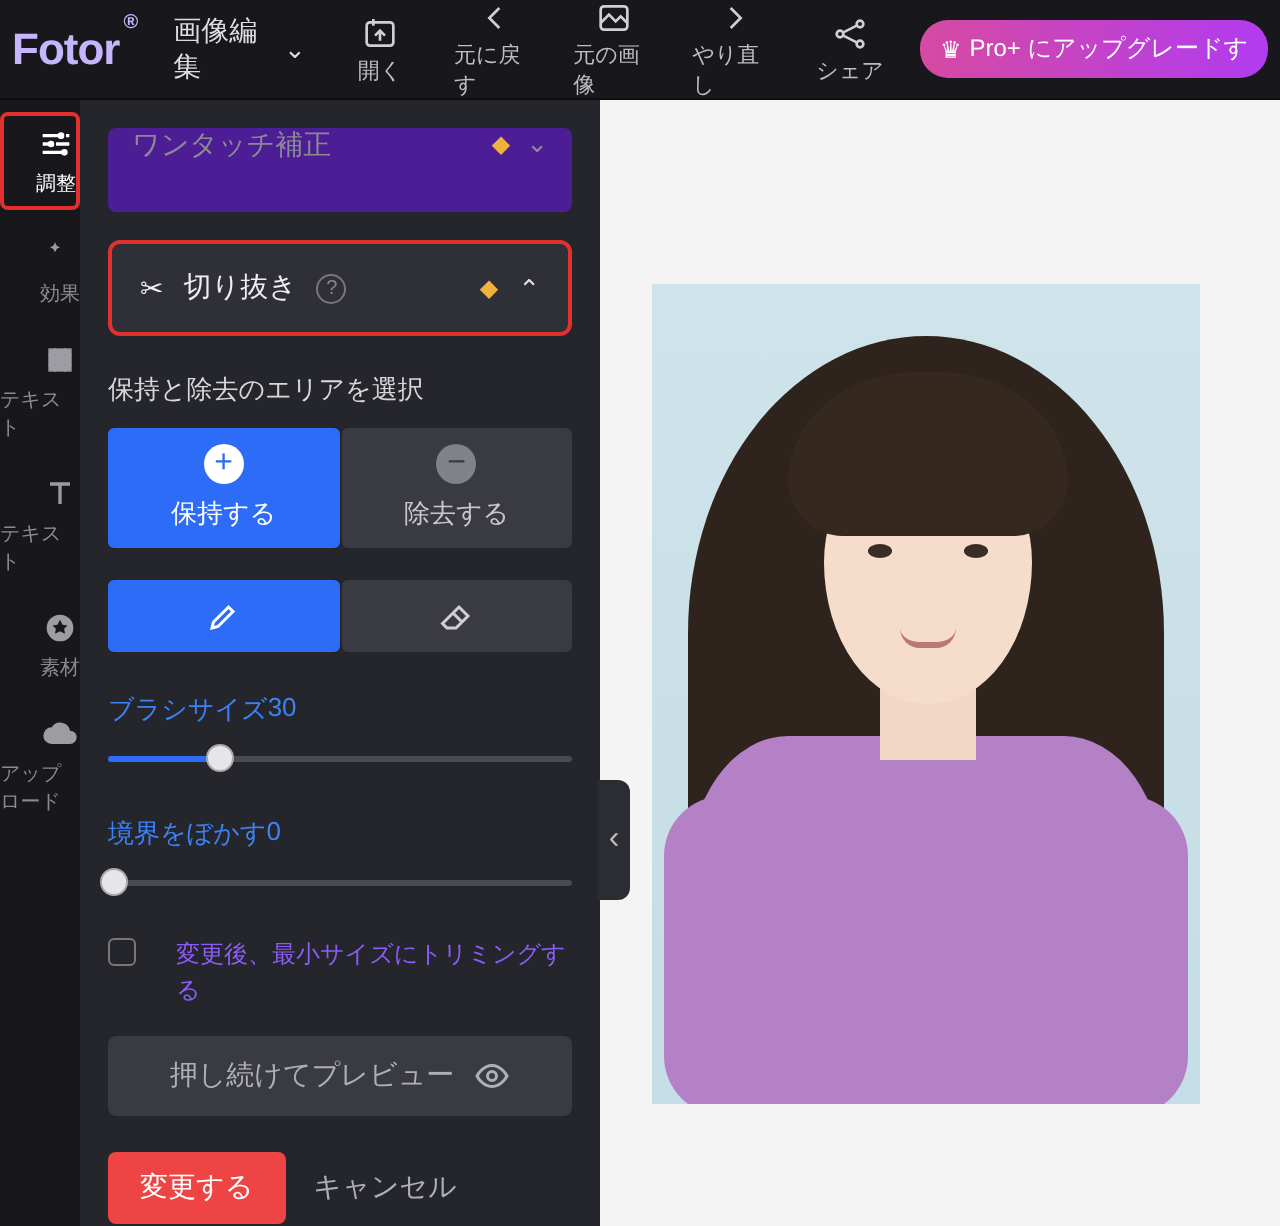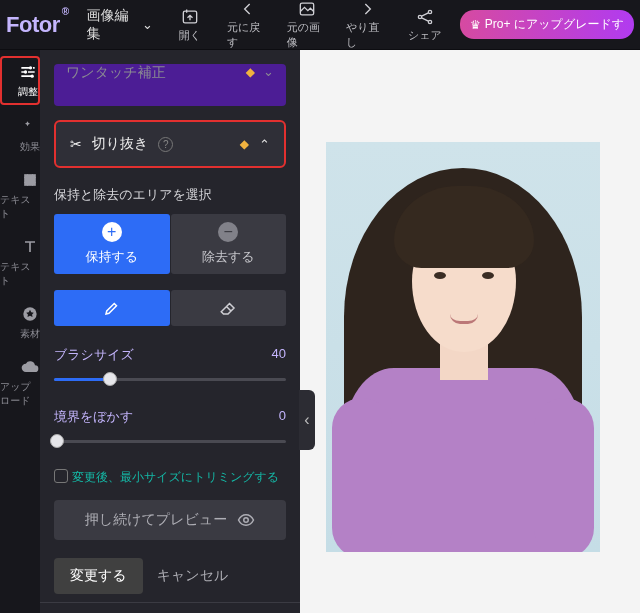--- a/index.html
+++ b/index.html
@@ -32,30 +32,30 @@
   .q{width:15px;height:15px;border:1px solid #777;border-radius:50%;display:flex;align-items:center;justify-content:center;font-size:10px;color:#888}
   .hint{color:#d7d7db;font-size:13px;margin:18px 0 10px}
   .seg2{display:flex;gap:1px}
   .seg2 .seg{flex:1;height:60px;display:flex;flex-direction:column;align-items:center;justify-content:center;gap:6px;font-size:13px;border-radius:3px}
   .seg.blue{background:#2d6cf6;color:#fff}
   .seg.gray{background:#3a3a42;color:#c7c7cc}
   .seg .circ{width:20px;height:20px;border-radius:50%;display:flex;align-items:center;justify-content:center;font-size:16px}
   .seg.blue .circ{background:#fff;color:#2d6cf6}
   .seg.gray .circ{background:#818189;color:#3a3a42}
   .seg2.tools .seg{height:36px;flex-direction:row}
-  .label-row{display:flex;justify-content:space-between;color:#c4b5fd;font-size:13px;margin:20px 0 6px}
+  .label-row{display:flex;color:#3b82f6;font-size:13px;margin:20px 0 6px}
   .slider{position:relative;height:18px}
   .slider .track{position:absolute;top:8px;left:0;right:0;height:3px;background:#4a4a52;border-radius:2px}
   .slider .fill{position:absolute;top:8px;left:0;height:3px;background:#2d6cf6;border-radius:2px}
   .slider .knob{position:absolute;top:2px;width:14px;height:14px;border-radius:50%;background:#e6e6ea;border:1px solid #aaa}
-  .check-row{display:flex;gap:4px;color:#14b8a6;font-size:12px;margin:18px 0 2px;line-height:1.5}
+  .check-row{display:flex;gap:20px;color:#8b5cf6;font-size:12px;margin:18px 0 2px;line-height:1.5}
   .chk{width:14px;height:14px;border:1.5px solid #777;border-radius:3px;flex:none;margin-top:1px}
   .preview-btn{margin-top:14px;height:40px;background:#3a3a42;border-radius:4px;display:flex;align-items:center;justify-content:center;color:#aeaeb5;font-size:14px;gap:10px}
   .actions{display:flex;gap:14px;align-items:center;margin:18px 0 8px}
-  .btn-apply{background:#404040;color:#fff;font-size:14px;padding:9px 16px;border-radius:4px}
+  .btn-apply{background:#ef4444;color:#fff;font-size:14px;padding:9px 16px;border-radius:4px}
   .btn-cancel{color:#aeaeb5;font-size:14px}
   .sep{height:1px;background:#3b3b43;margin:8px -14px 0}
   .basic{height:46px;display:flex;align-items:center;gap:10px;color:#cfcfd4;font-size:14px;padding:0 4px}
   
   .canvas{flex:1;background:#f4f4f4;position:relative}
   .collapse-tab{position:absolute;left:-1px;top:340px;width:16px;height:60px;background:#2c2c33;border-radius:0 6px 6px 0;display:flex;align-items:center;justify-content:center;color:#bbb}
   .photo{position:absolute;left:26px;top:92px;width:274px;height:410px;background:linear-gradient(180deg,#cfe3ea 0%,#c5dde6 100%);overflow:hidden}
   
   .hair-back{position:absolute;left:18px;top:26px;width:238px;height:320px;background:#2e241d;border-radius:120px 120px 60px 60px/150px 150px 60px 60px}
   .face{position:absolute;left:86px;top:78px;width:104px;height:132px;background:#f6dccb;border-radius:52px 52px 52px 52px/62px 62px 72px 72px}
@@ -213,21 +213,21 @@
         </div>
         <div class="seg gray">
           <svg width="18" height="18" viewBox="0 0 24 24" stroke="#cfcfd4" fill="none" stroke-width="2">
               <path d="M3 17l7-7 6 6-4 4H6z M10 10l4-4 6 6-4 4"></path>
             </svg>
         </div>
       </div>
 
       <div class="label-row">
         <span>ブラシサイズ</span>
-        <span>40</span>
+        <span>30</span>
       </div>
       <div class="slider">
         <div class="track"></div>
           <div class="fill" style="width:24%"></div>
           <div class="knob" style="left:calc(24% - 7px)"></div>
       </div>
 
       <div class="label-row" style="">
         <span>境界をぼかす</span>
         <span>0</span>

